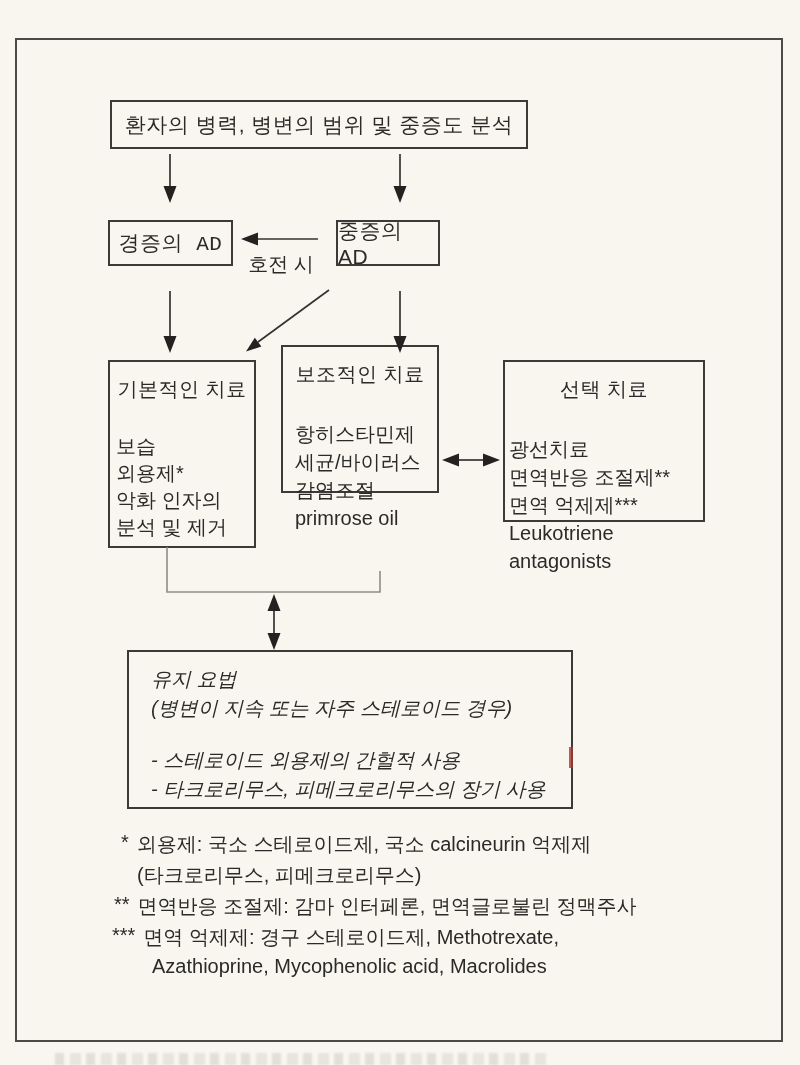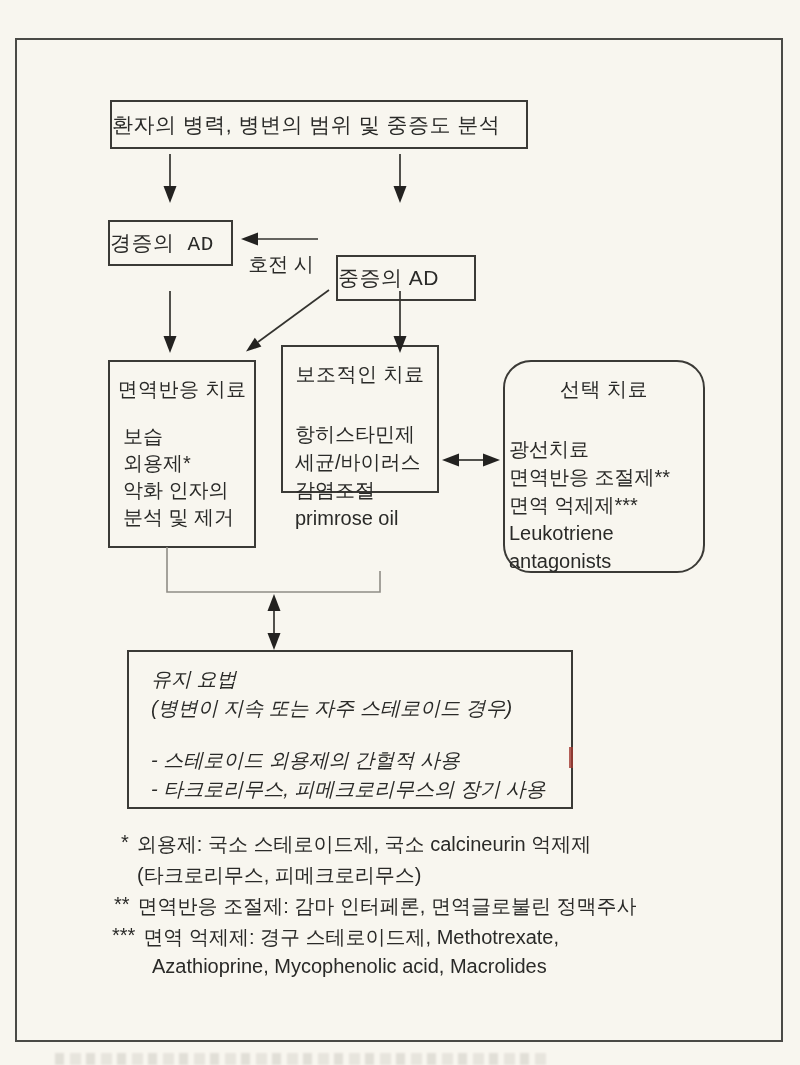--- a/index.html
+++ b/index.html
@@ -17,38 +17,38 @@
     border: 2px solid #4a4a46;
     box-sizing: border-box;
   }
   .box {
     position: absolute;
     border: 2px solid #3b3a36;
     box-sizing: border-box;
     background: transparent;
   }
   .center-label {
-    display: flex; align-items: center; 
+    display: flex; align-items: center; justify-content: center;
     font-size: 21px; letter-spacing: 0.5px;
   }
   .box-analysis { left: 110px; top: 100px; width: 418px; height: 49px; }
   .box-mild    { left: 108px; top: 220px; width: 125px; height: 46px; font-family: Liberation Mono, monospace; }
-  .box-severe  { left: 336px; top: 220px; width: 140px; height: 46px; margin-top: 35px; }
+  .box-severe  { left: 336px; top: 220px; width: 104px; height: 46px; }
 
   .improvement-label {
     position: absolute; left: 246px; top: 251px; width: 70px;
     text-align: center; font-size: 20px;
   }
 
   .box-basic   { left: 108px; top: 360px; width: 148px; height: 188px; }
   .box-adjunct { left: 281px; top: 345px; width: 158px; height: 148px; }
-  .box-select  { left: 503px; top: 360px; width: 202px; height: 213px; border-radius: 28px; }
+  .box-select  { left: 503px; top: 360px; width: 202px; height: 162px; }
 
   .box-title { margin-top: 14px; text-align: center; font-size: 20px; letter-spacing: 0.5px; }
-  .box-lines { margin-top: 20px; padding-left: 13px; font-size: 20px; line-height: 27px; }
+  .box-lines { margin-top: 30px; padding-left: 6px; font-size: 20px; line-height: 27px; }
   .box-adjunct .box-lines, .box-select .box-lines { margin-top: 32px; line-height: 28px; padding-left: 12px; }
   .box-select .box-lines { padding-left: 4px; }
 
   .box-maintenance {
     left: 127px; top: 650px; width: 446px; height: 159px;
     padding: 13px 0 0 22px; font-size: 20px; line-height: 29px; font-style: italic;
   }
   .maint-spacer { height: 23px; }
 
   .footnotes { position: absolute; left: 0; top: 0; font-size: 20px; }
@@ -88,21 +88,21 @@
 
 <div class="box center-label box-mild">
   <span>경증의 AD</span>
 </div>
 <div class="box center-label box-severe">
   <span>중증의 AD</span>
 </div>
 <div class="improvement-label">호전 시</div>
 
 <div class="box box-basic">
-  <div class="box-title">면역반응 치료</div>
+  <div class="box-title">기본적인 치료</div>
   <div class="box-lines">
     <div>보습</div>
     <div>외용제*</div>
     <div>악화 인자의</div>
     <div>분석 및 제거</div>
   </div>
 </div>
 
 <div class="box box-adjunct">
   <div class="box-title">보조적인 치료</div>

